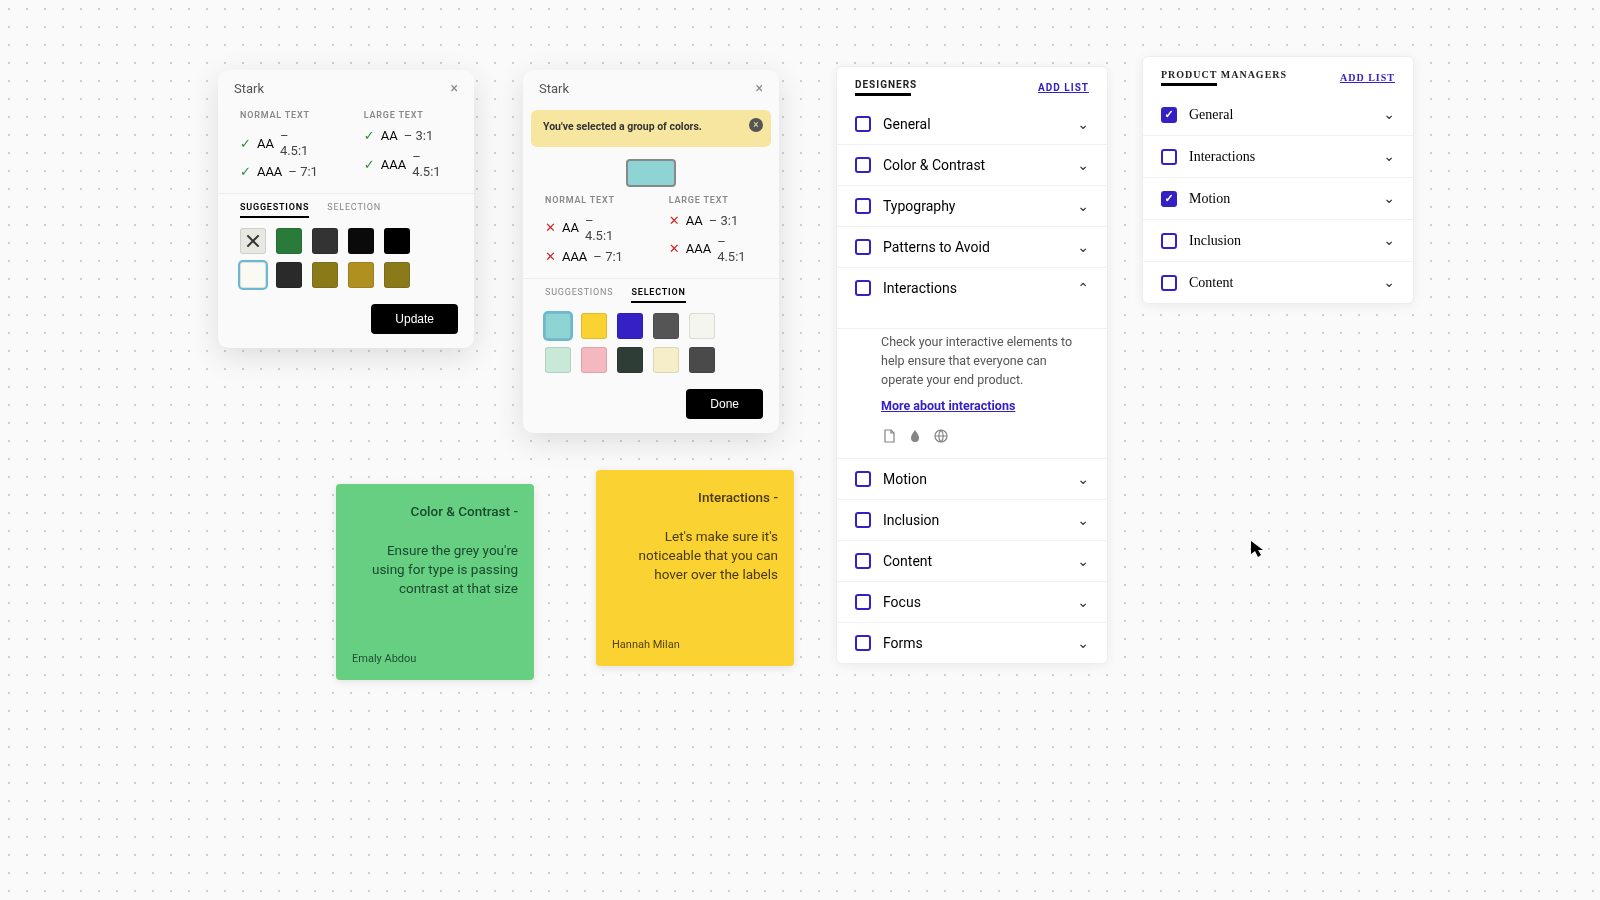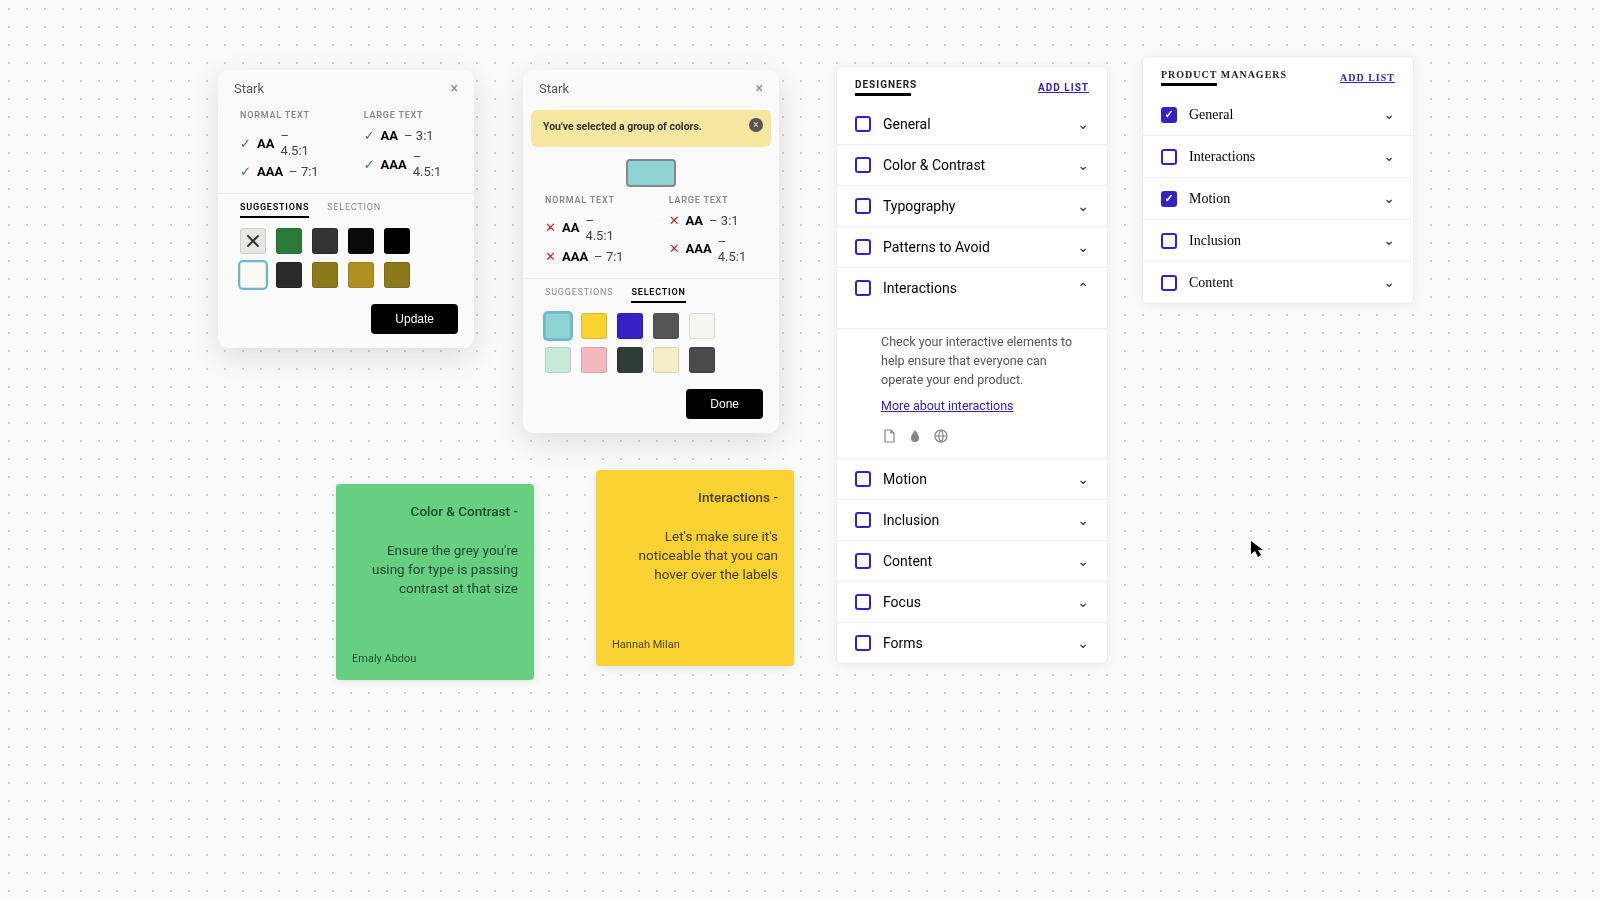--- a/index.html
+++ b/index.html
@@ -41,21 +41,21 @@
   .sw-b { position: absolute; width: 44px; height: 44px; background: #0a0a0a; border-radius: 4px; bottom: -8px; right: -4px; }
   .ratio-block { }
   .ratio-label { font-size: 9px; letter-spacing: 1px; color: #888; }
   .ratio-value { font-size: 30px; font-weight: 400; color: #000; letter-spacing: -1px; }
 
   .compliance { display: flex; gap: 44px; padding: 8px 22px 2px; }
   .comp-col-head { font-size: 9px; letter-spacing: 0.8px; color: #888; font-weight: 600; margin-bottom: 8px; }
   .comp-line { display: flex; align-items: center; gap: 6px; font-size: 13px; margin-bottom: 6px; }
   .mark-pass { color: #2a8a3a; }
   .mark-fail { color: #c92a2a; }
-  .comp-level { font-weight: 700; }
+  .comp-level { font-weight: 400; }
   .comp-ratio { color: #444; }
 
   .tabs { display: flex; gap: 18px; padding: 8px 22px 0; font-size: 9px; letter-spacing: 0.8px; color: #888; border-top: 1px solid #eee; margin-top: 6px; }
   .tab { padding-bottom: 4px; cursor: pointer; }
   .tab.active { color: #000; border-bottom: 2px solid #000; font-weight: 600; }
 
   .swatch-grid { padding: 10px 22px; display: flex; flex-direction: column; gap: 8px; }
   .swatch-row { display: flex; gap: 10px; }
   .mini-sw { width: 26px; height: 26px; border-radius: 3px; border: 1px solid rgba(0,0,0,0.1); cursor: pointer; position: relative; }
   .mini-sw.sel { box-shadow: 0 0 0 2px #6bb7d6; }
@@ -90,21 +90,21 @@
   .cl-add { font-size: 10px; letter-spacing: 1px; font-weight: 700; color: #3520c6; text-decoration: underline; cursor: pointer; }
   .cl-item { border-top: 1px solid #f1f1f1; padding: 12px 18px; display:flex; align-items:center; justify-content:space-between; }
   .cl-item:first-of-type { border-top: none; }
   .cl-left { display:flex; align-items:center; gap: 12px; }
   .chk { width: 16px; height: 16px; border: 2px solid #3520c6; border-radius: 3px; flex-shrink:0; display:flex;align-items:center;justify-content:center; }
   .chk.checked { background: #3520c6; }
   .chk.checked::after { content:'✓'; color:#fff; font-size: 11px; font-weight: bold; }
   .cl-label { font-size: 14px; color: #000; }
   .chev { font-size: 14px; color: #333; cursor: pointer; }
   .cl-body { padding: 4px 18px 14px 44px; font-size: 12.5px; color: #555; line-height:1.5; border-top: 1px solid #f1f1f1; margin-top: 20px; }
-  .cl-body a { color:#3520c6; text-decoration: underline; font-weight:400; display:inline-block; margin-top:8px; }
+  .cl-body a { color:#3520c6; text-decoration: underline; font-weight:700; display:inline-block; margin-top:8px; }
   .cl-icons { display:flex; gap:10px; margin-top:12px; }
   .cl-icon { width:16px; height:16px; opacity:0.6; }
   .cl-icon svg { width:100%; height:100%; }
 
   
   .sticky { position:absolute; border-radius:4px; padding:18px 16px 14px; font-size:13.5px; line-height:1.4; box-shadow: 0 2px 8px rgba(0,0,0,0.1); text-align: right; }
   .s1 { left: 336px; top: 484px; width: 198px; height:196px; background:#66cf82; color:#1a4a2e; }
   .s2 { left: 596px; top: 470px; width: 198px; height:196px; background:#fad232; color:#4a3a0a; }
   .sticky-title { font-weight:500; margin-bottom: 20px; }
   .sticky-author { font-size: 11px; position:absolute; bottom:14px; left:16px; color: inherit; opacity: 0.95; }

